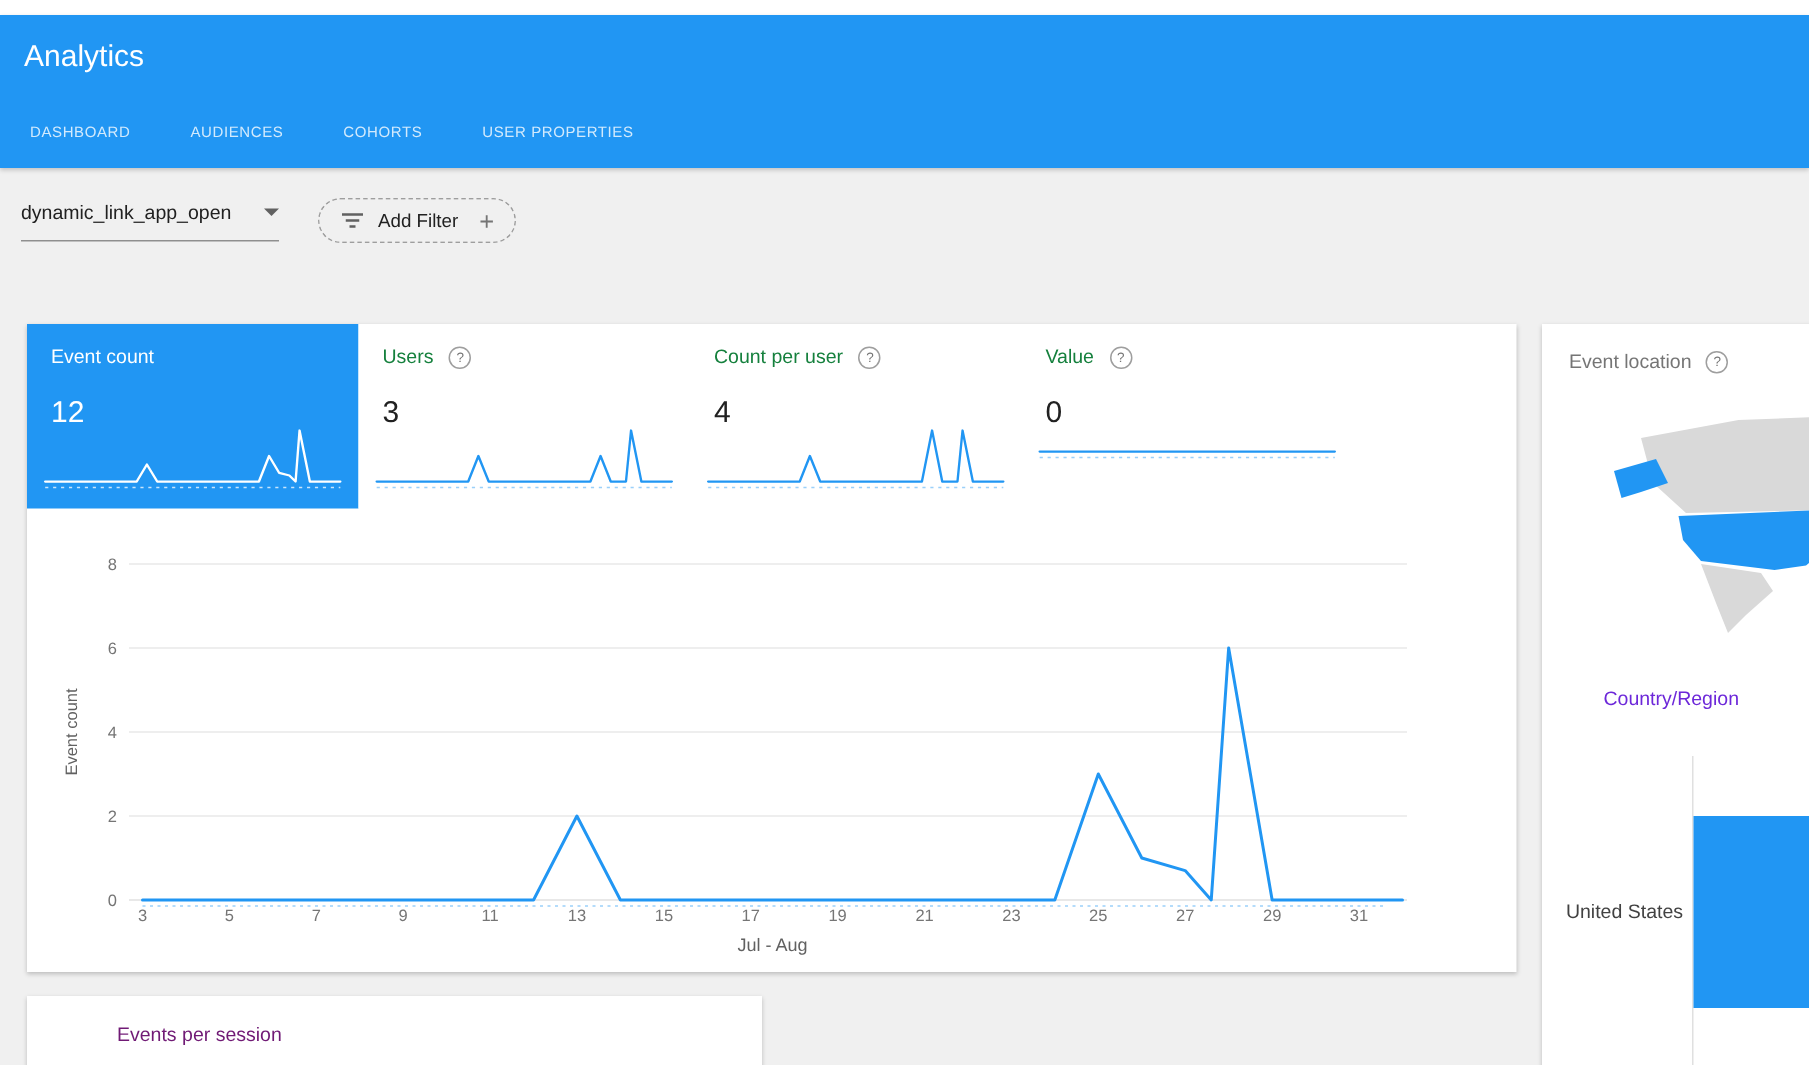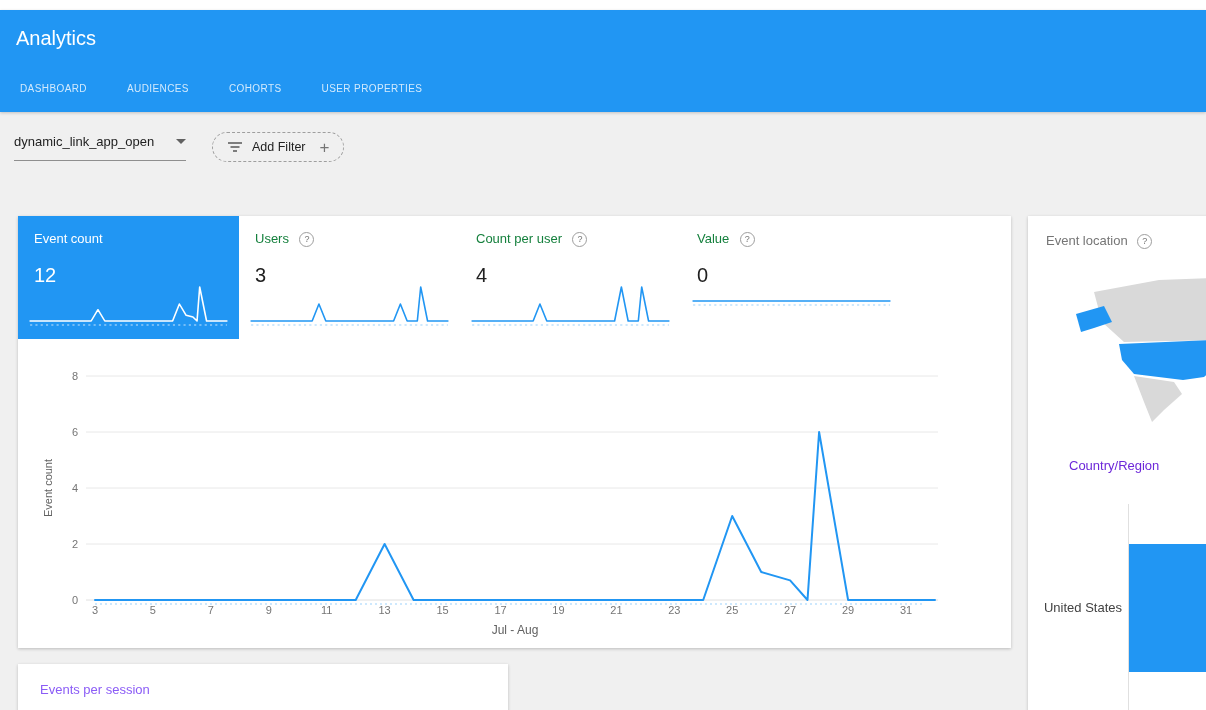--- a/index.html
+++ b/index.html
@@ -47,21 +47,21 @@
   
   .card-title-row{padding:17px 0 0 18px;font-size:13px;color:#757575;}
   #map{position:absolute;left:36px;top:46px;}
   .land{fill:#d9d9d9;}
   .us{fill:var(--accent,#2196F3);}
   .dim-label{position:absolute;left:30px;top:242px;font-size:13px;color:#6d28d9;margin-left:11px;}
   .bar-axis{position:absolute;left:100px;top:288px;width:1px;height:232px;background:#e0e0e0;}
   .bar-row-label{position:absolute;left:8px;top:384px;width:86px;text-align:right;font-size:13px;color:#424242;}
   .location-bar{position:absolute;left:101px;top:328px;width:167px;height:128px;background:var(--accent,#2196F3);}
 
-  #session-card .card-title-row{color:#8b5cf6;padding:18px 0 0 22px;}
+  #session-card .card-title-row{color:#701a75;padding:18px 0 0 22px;margin-left:38px;}
 </style>
 </head>
 <body>
 
 <div class="top-strip"></div>
 
 <header class="app-header">
   <div class="app-title">Analytics</div>
   <nav class="tabs">
     <div class="tab">DASHBOARD</div>

